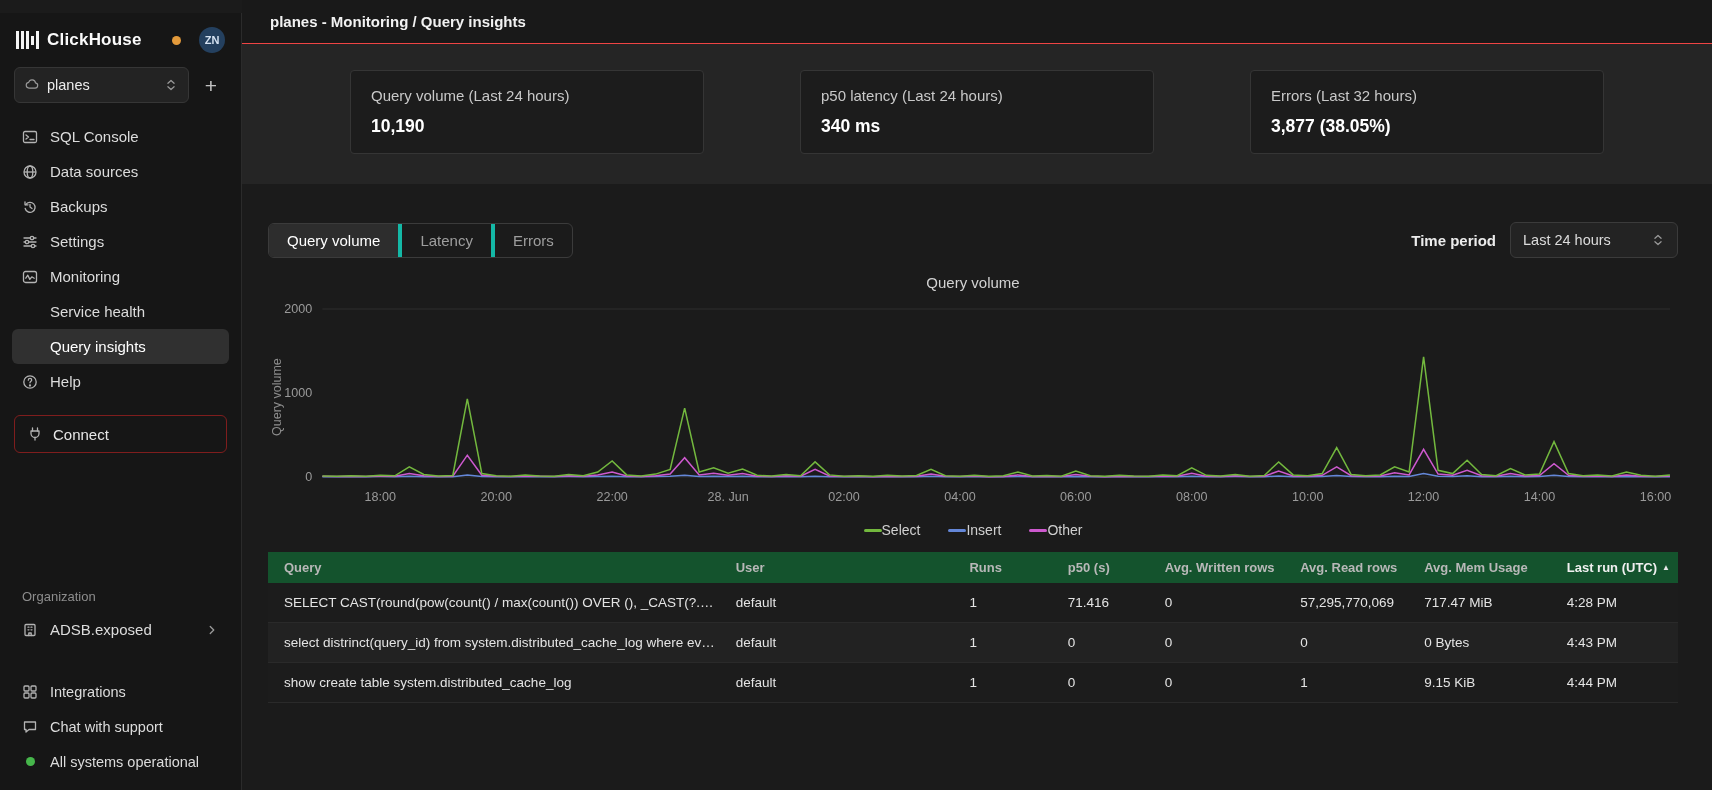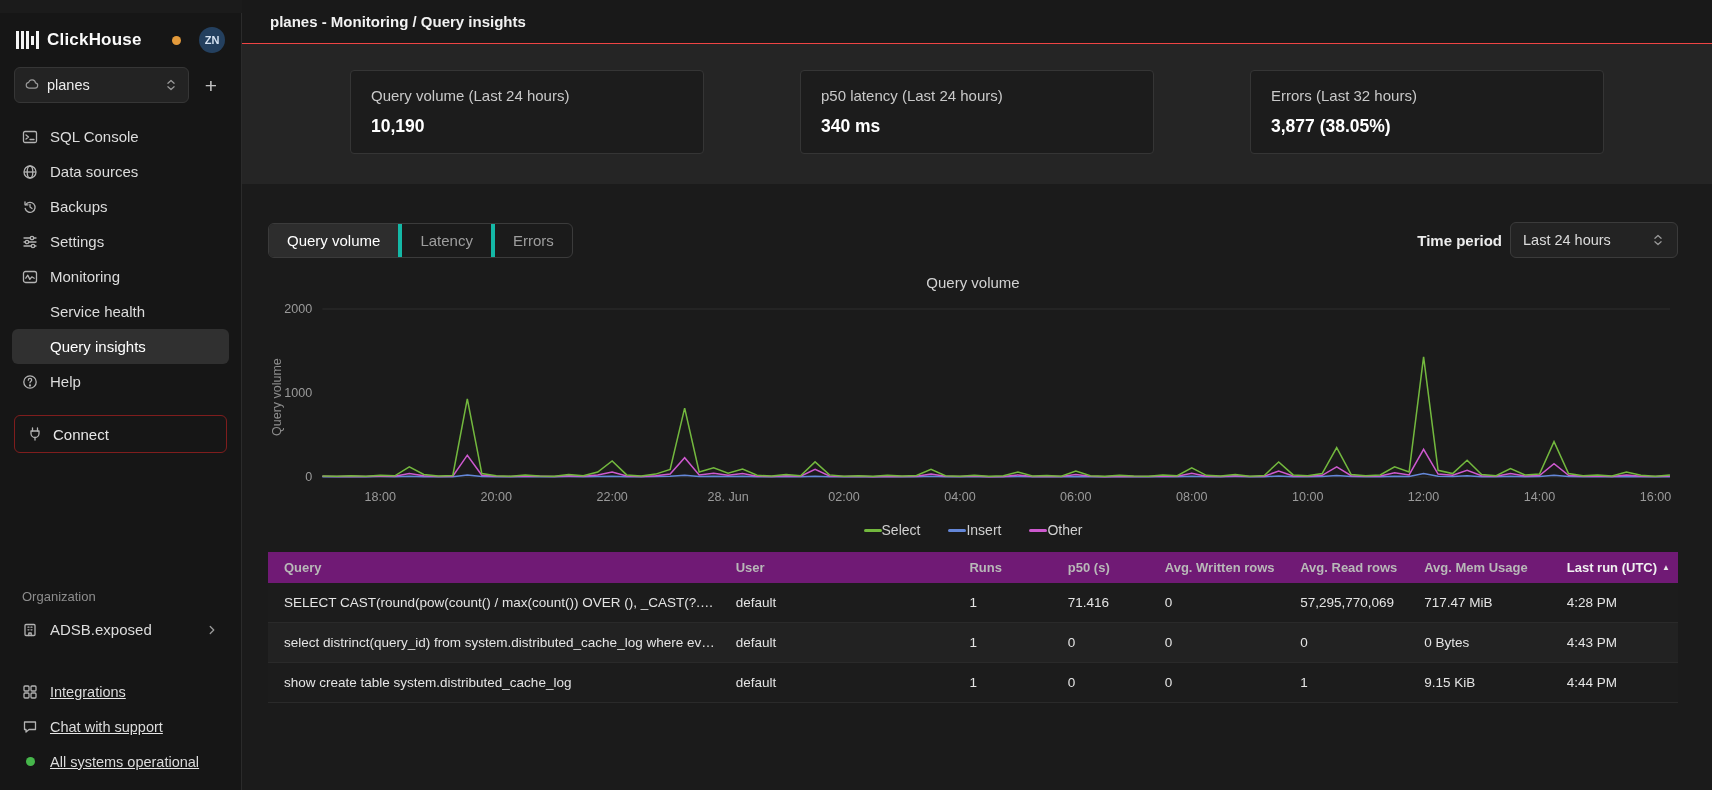--- a/index.html
+++ b/index.html
@@ -47,21 +47,21 @@
   .nav-sub { padding-left:38px;align-items:center; }
   .nav-item.selected { background:#303030; color:#fff; }
   .connect-btn {
     margin:16px 2px 0; height:38px; border:1px solid #7f1d1d; border-radius:6px;
     background:transparent; display:flex; align-items:center; gap:10px; padding:0 12px;
     color:#e6e6e6; font-size:15px; cursor:pointer; font-family:inherit;
   }
   .sb-spacer { flex:1; }
   .org-label { font-size:13px; color:#8d8d8d; margin:0 10px 8px; }
   .org-row .chev { margin-left:auto; display:flex; }
-  .sb-footer { margin:28px 0 12px; display:flex; flex-direction:column; gap:2px;text-decoration:underline; }
+  .sb-footer { margin:28px 0 12px; display:flex; flex-direction:column; gap:2px; }
   .sb-footer .nav-item { height:33px; font-size:14.5px; }
   .status-dot { width:9px; height:9px; border-radius:50%; background:#46b64b; margin:0 4px; }
 
   
   .main { flex:1; display:flex; flex-direction:column; min-width:0; }
   .topbar {
     height:44px; background:#191919; border-bottom:1px solid #ef4444; flex:0 0 auto;
     display:flex; align-items:center; padding:8px 28px;
     font-size:15px; font-weight:700; color:#f2f2f2;
   }
@@ -69,21 +69,21 @@
   .stat-card { flex:1; background:#1c1c1c; border:1px solid #353535; border-radius:4px; padding:16px 20px; }
   .stat-label { color:#c9c9c9; font-size:15px; }
   .stat-value { color:#ffffff; font-weight:700; font-size:17.5px; margin-top:12px; }
 
   .content { padding:38px 34px 0 26px; flex:1; min-height:0; }
   .controls-row { display:flex; align-items:center; justify-content:space-between; }
   .tab-group { display:flex; border:1px solid #3b3b3b; border-radius:6px; overflow:hidden; }
   .tab { padding:8px 18px; font-size:15px; color:#9e9e9e; cursor:pointer; border-left:4px solid #14b8a6; }
   .tab:first-child { border-left:none; }
   .tab.active { background:#2d2d2d; color:#fff; }
-  .time-period { display:flex; align-items:center; gap:8px; }
+  .time-period { display:flex; align-items:center; gap:14px; }
   .tp-label { font-weight:700; font-size:15px; color:#ececec; }
   .select {
     height:36px; min-width:168px; border:1px solid #3b3b3b; border-radius:6px; background:#232323;
     display:flex; align-items:center; justify-content:space-between; gap:18px;
     padding:0 12px; color:#dcdcdc; font-size:14.5px; cursor:pointer;
   }
 
   .chart-title { text-align:center; color:#d2d2d2; font-size:15px; margin:16px 0 4px; }
   .chart-area { position:relative; }
   .ylab {
@@ -103,21 +103,21 @@
     display:flex; align-items:center; gap:9px; padding:0 12px; cursor:text;
   }
   .filter-box input {
     background:transparent; border:none; outline:none; color:#cfcfcf;
     font-size:14.5px; width:118px; font-family:inherit;
   }
   .filter-box input::placeholder { color:#8f8f8f; }
 
   table { width:100%; border-collapse:collapse; margin-top:14px; table-layout:fixed; }
   thead th {
-    background:#701a75; color:#b8b8b8; font-size:13px; font-weight:600; text-align:left;
+    background:#14532d; color:#b8b8b8; font-size:13px; font-weight:600; text-align:left;
     padding:8px 10px; white-space:nowrap; cursor:pointer;
   }
   thead th:first-child { padding-left:16px; }
   thead th.sorted { color:#f0f0f0; }
   .caret { font-size:8px; margin-left:5px; color:#e8e8e8; vertical-align:2px; }
   tbody td {
     font-size:13.5px; color:#e4e4e4; padding:12px 10px; border-bottom:1px solid #2a2a2a;
     white-space:nowrap; overflow:hidden; text-overflow:ellipsis;
   }
   tbody td:first-child { padding-left:16px; }

